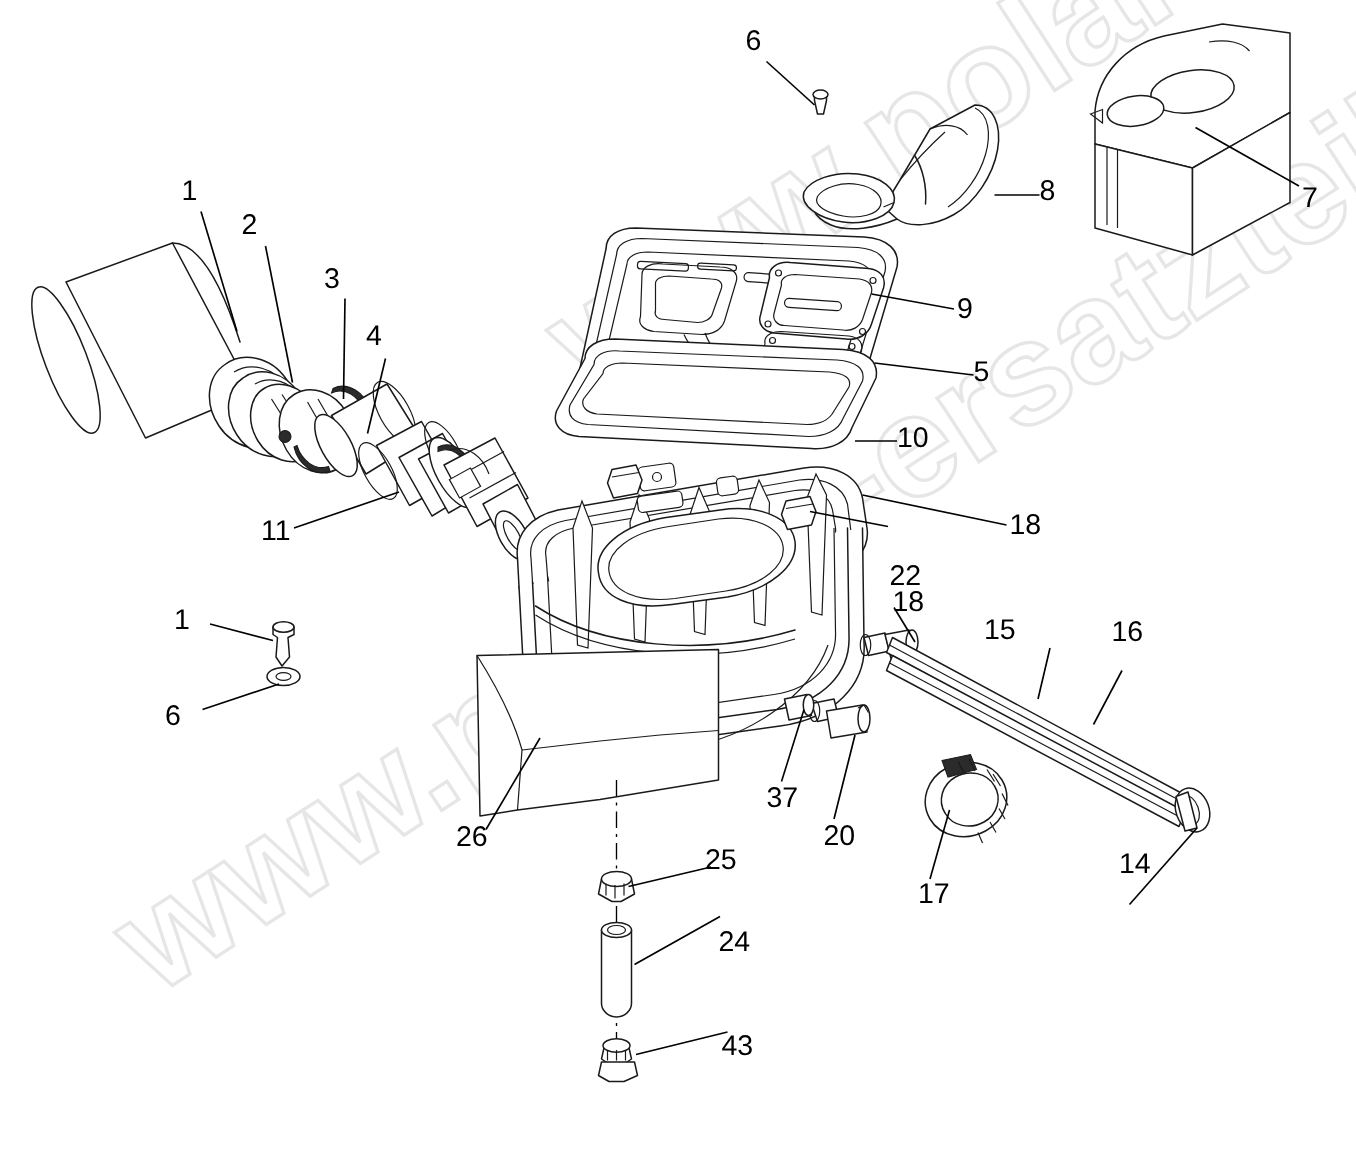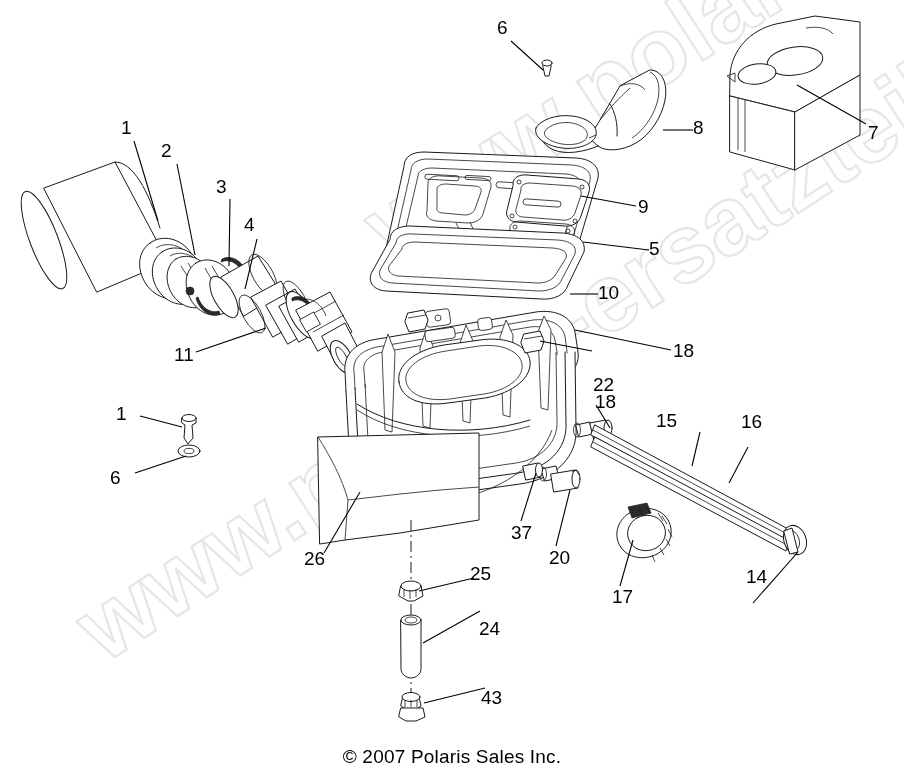--- a/index.html
+++ b/index.html
@@ -379,15 +379,14 @@
       <div class="num" style="left: 673px; top: 341px;">18</div>
       <div class="num" style="left: 549px; top: 548px; text-align: right;">20</div>
       <div class="num" style="left: 511px; top: 523px;">37</div>
       <div class="num" style="left: 593px; top: 338px; margin-top: 37px;">22</div>
       <div class="num" style="left: 481px; top: 688px;">43</div>
       <div class="num" style="left: 479px; top: 607px; margin-top: 12px;">24</div>
       <div class="num" style="left: 470px; top: 564px;">25</div>
       <div class="num" style="left: 304px; top: 549px;">26</div>
     </div>
 
-  <div id="copyright">© 2007 Polaris Sales Inc.</div>
 
 </div>
 
 </body></html>

